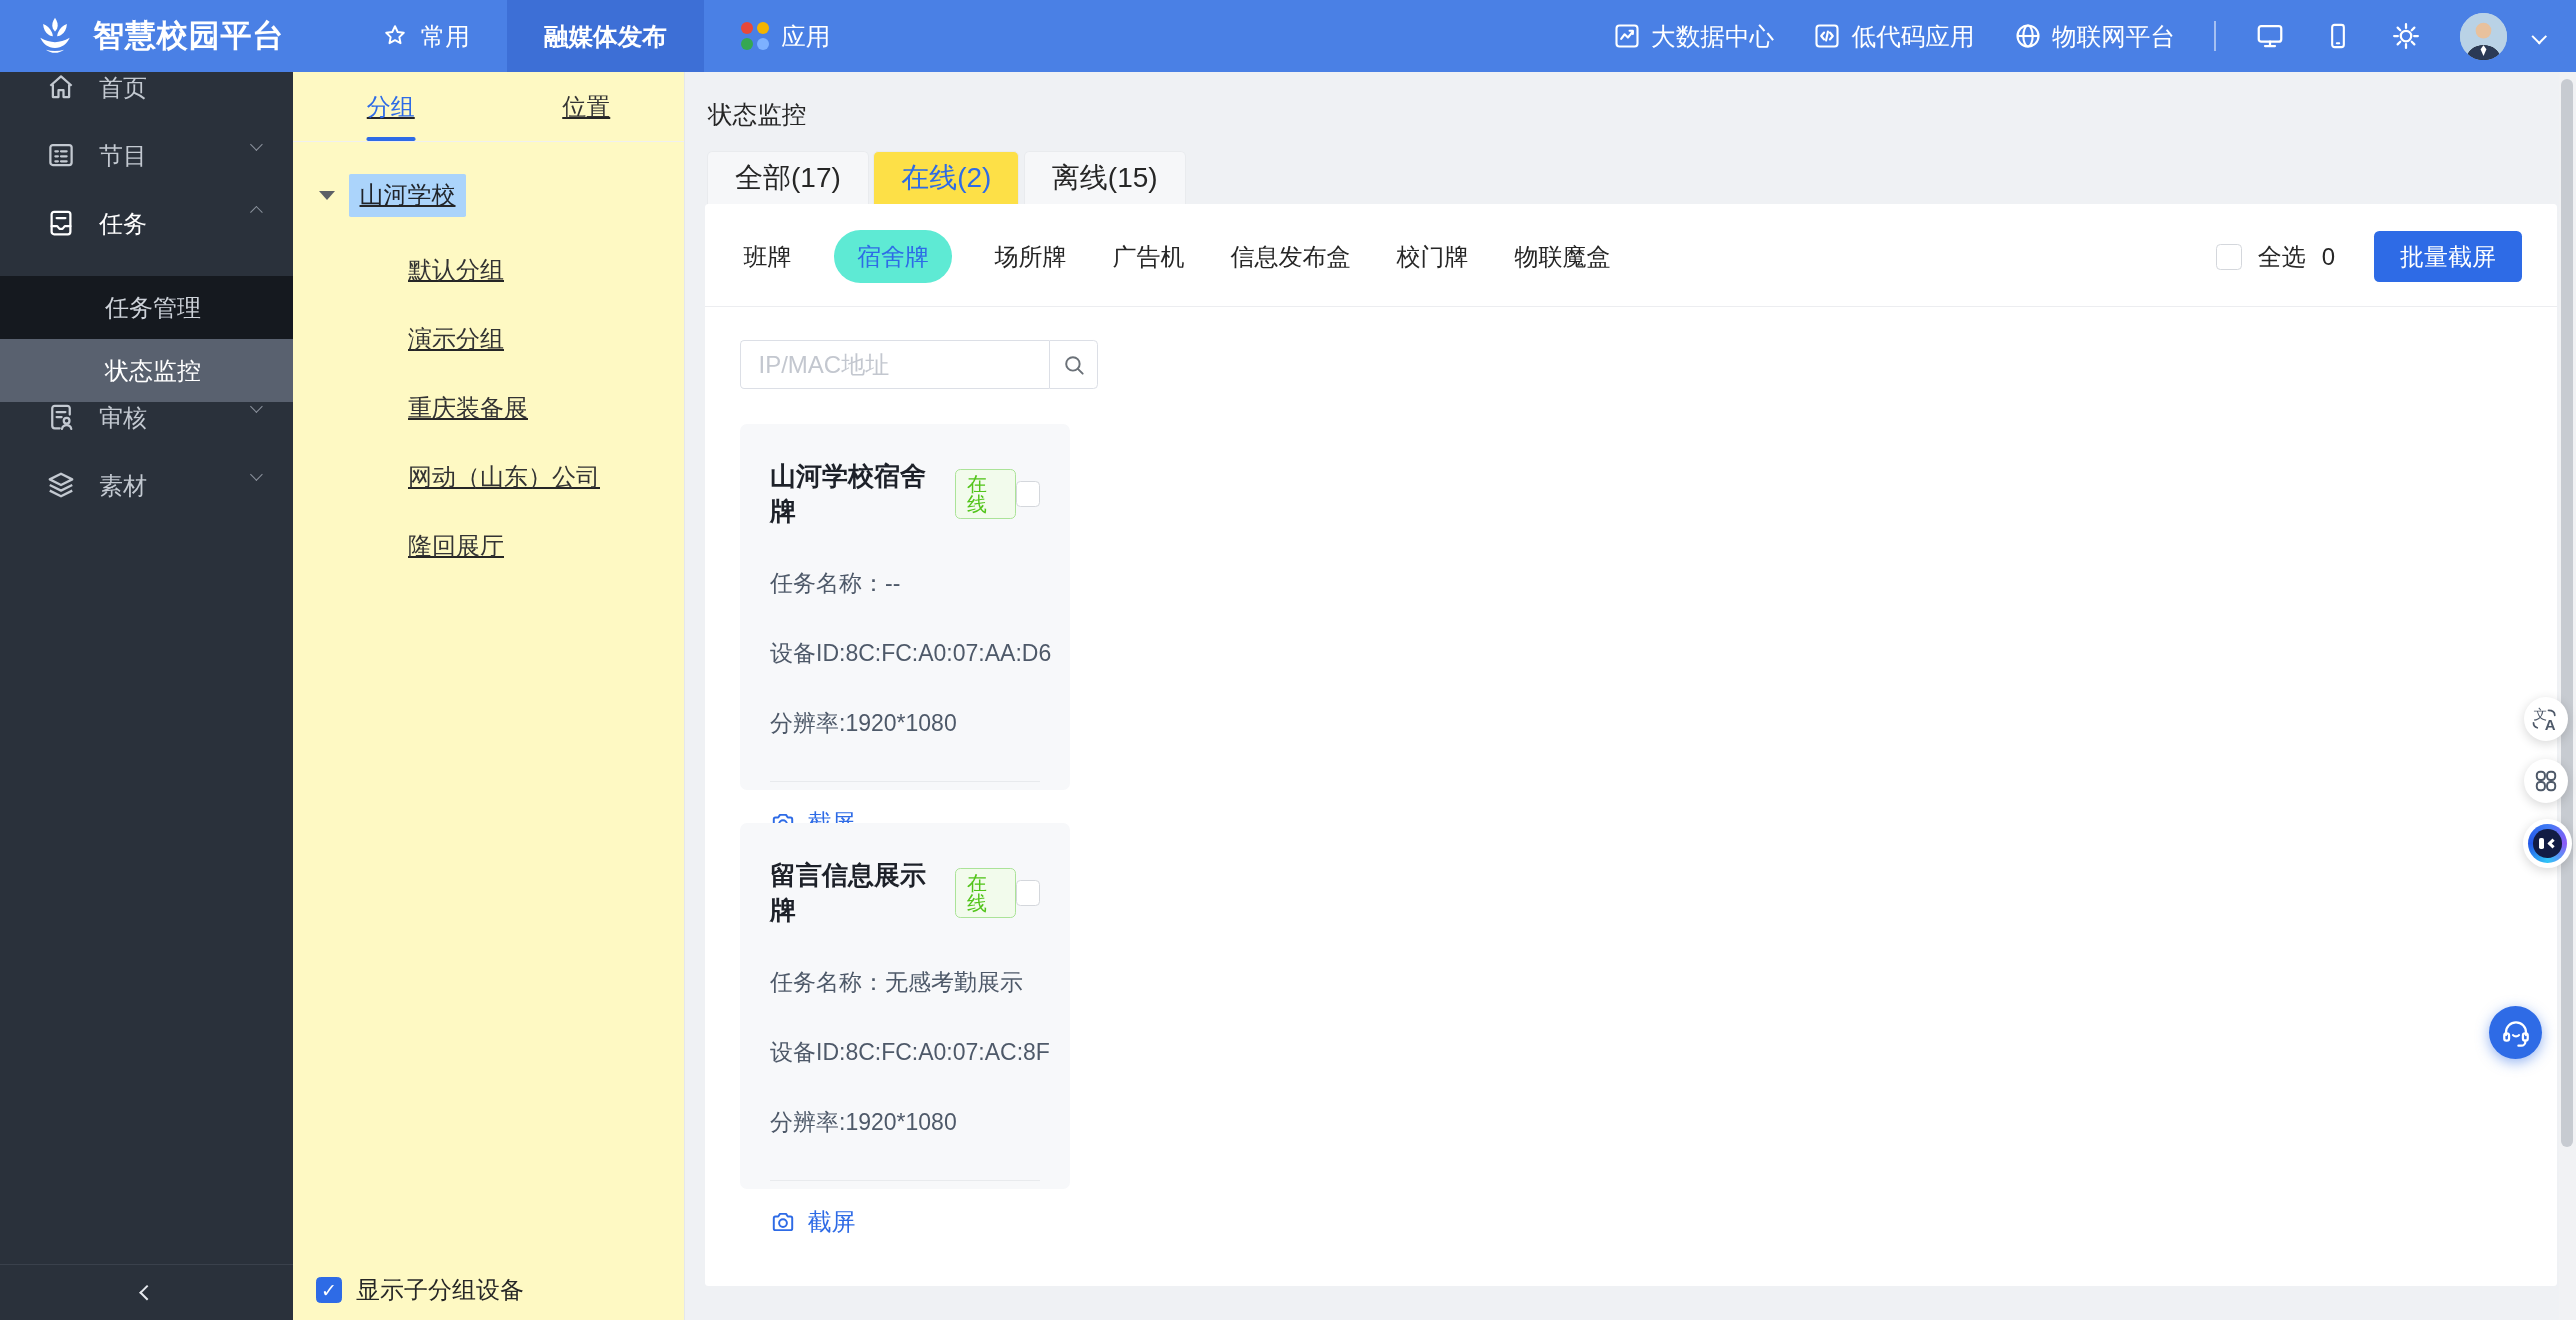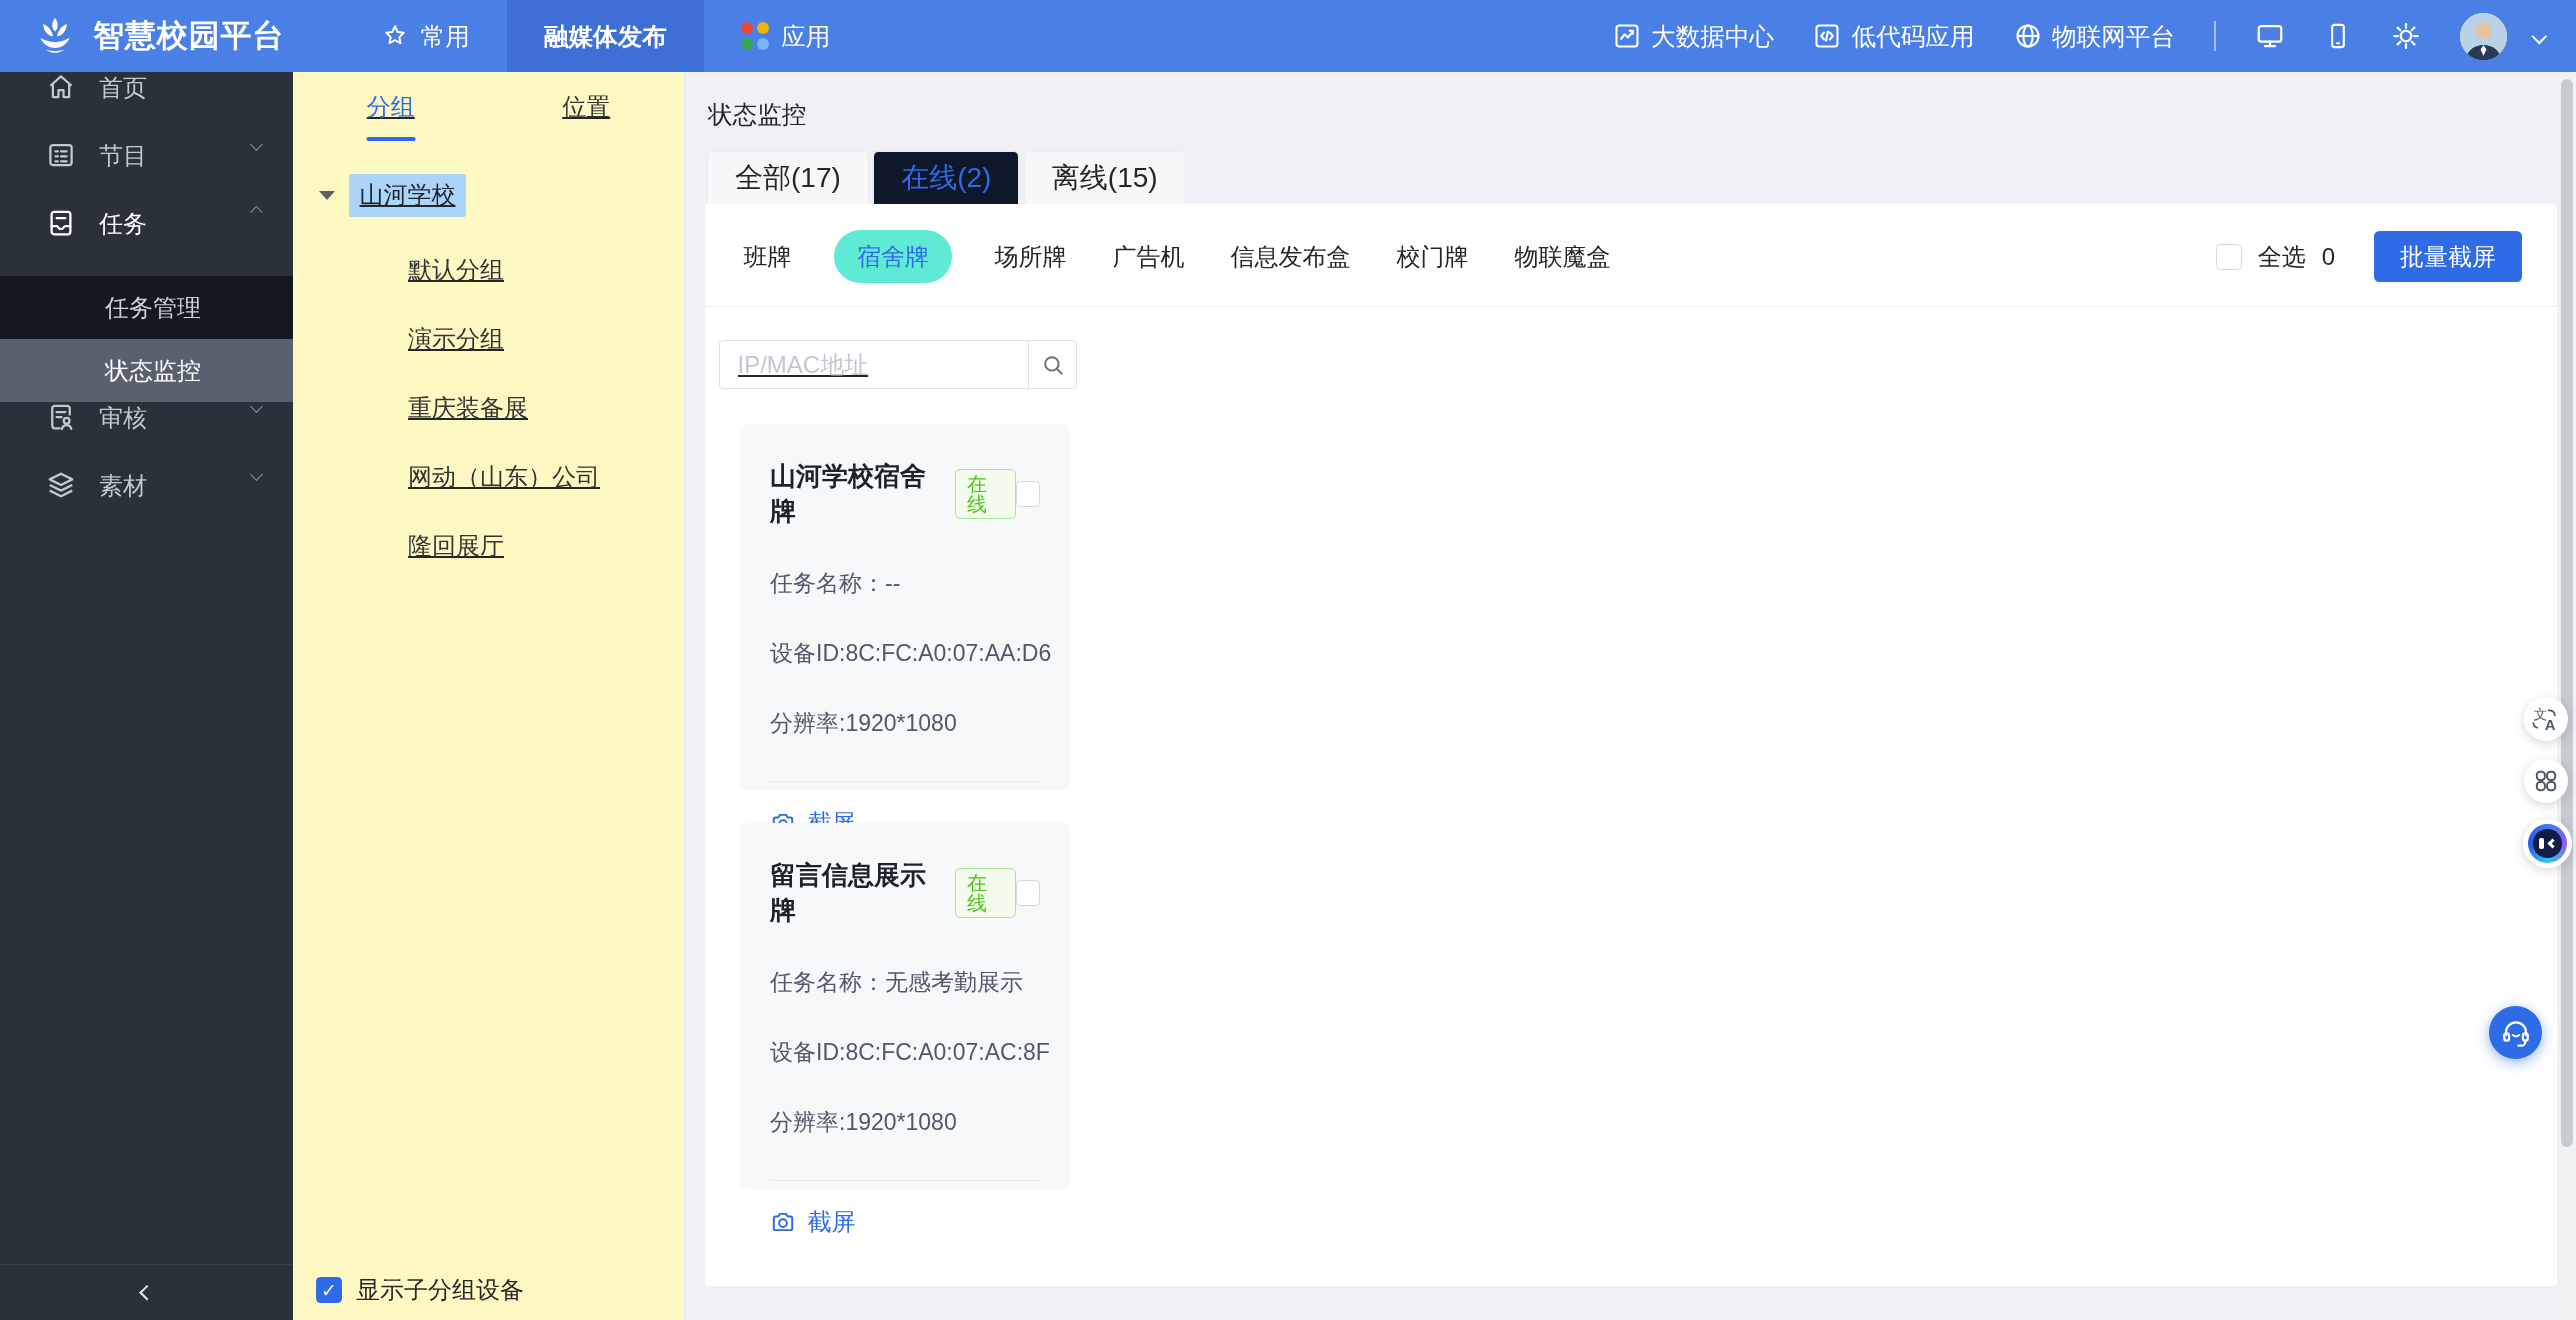--- a/index.html
+++ b/index.html
@@ -66,32 +66,32 @@
   .checkbox { width:26px; height:26px; border:1.8px solid #d4d7dc; border-radius:4.4px; background:#fff; }
   .checkbox.checked { background:#2e6be6; border-color:#2e6be6; color:#fff; display:flex;
     align-items:center; justify-content:center; font-size:19px; font-weight:bold; }
 
   
   .content { position:absolute; left:685px; top:72px; right:0; bottom:0; background:#eff1f4; }
   .page-title { position:absolute; left:23px; top:26px; font-size:24.6px; color:#262626; }
   .status-tabs { position:absolute; left:22px; top:79px; display:flex; gap:4.4px; height:53px; }
   .status-tab { display:flex; align-items:center; padding:0 27px; font-size:28px; color:#262626;
     background:#f6f7f9; border:0.9px solid #e9ebee; border-bottom:none; border-radius:5.3px 5.3px 0 0; cursor:pointer;text-align:center; }
-  .status-tab.active { background:#0f172a; color:#2e6be6; }
+  .status-tab.active { background:#fde047; color:#2e6be6; }
   .panel { position:absolute; left:20px; top:132px; right:19px; bottom:34px; background:#fff; border-radius:3.5px; }
   .filter-row { display:flex; align-items:center; padding:26px 35px 0 35px; }
   .chips { display:flex; align-items:center; gap:39px; }
   .chip { font-size:24px; color:#262626; padding:10.5px 3.5px; cursor:pointer; white-space:nowrap; }
   .chip.active { color:#2e6be6; background:#5eead4; border-radius:35px; padding:10.5px 23px; }
   .filter-right { margin-left:auto; display:flex; align-items:center; gap:16px; }
   .select-all-label { font-size:24px; color:#262626; }
   .btn-primary { margin-left:23px; height:51px; padding:0 26px; background:#2e6be6; color:#fff;
     font-size:24px; border:none; border-radius:5.3px; cursor:pointer; font-family:inherit; }
   .hr { margin-top:23px; border-bottom:0.9px solid #ecedf0; }
-  .search-row { display:flex; padding:33px 35px 0 14px;text-decoration:underline; }
+  .search-row { display:flex; padding:33px 35px 0 35px; }
   .search-input { width:309px; height:49px; border:0.9px solid #dcdfe6; border-right:none; border-radius:4.4px 0 0 4.4px;
     font-size:24px; padding:0 17.5px; color:#262626; outline:none; font-family:inherit; }
   .search-input::placeholder { color:#c3c7cf; }
   .search-btn { width:49px; height:49px; border:0.9px solid #dcdfe6; border-radius:0 4.4px 4.4px 0; background:#fff;
     display:flex; align-items:center; justify-content:center; cursor:pointer; }
   .cards { display:flex; gap:33px; padding:35px 35px 0 35px;flex-direction:column; }
   .card { width:330px; height:366px; background:#f7f8fa; border-radius:7px; padding:35px 30px 0 30px; }
   .card-head { display:flex; align-items:center; }
   .card-title { font-size:26px; font-weight:bold; color:#1d2129; }
   .badge { margin-left:16px; font-size:20px; color:#52c41a; background:#f2fbec; border:0.9px solid #abe398;

